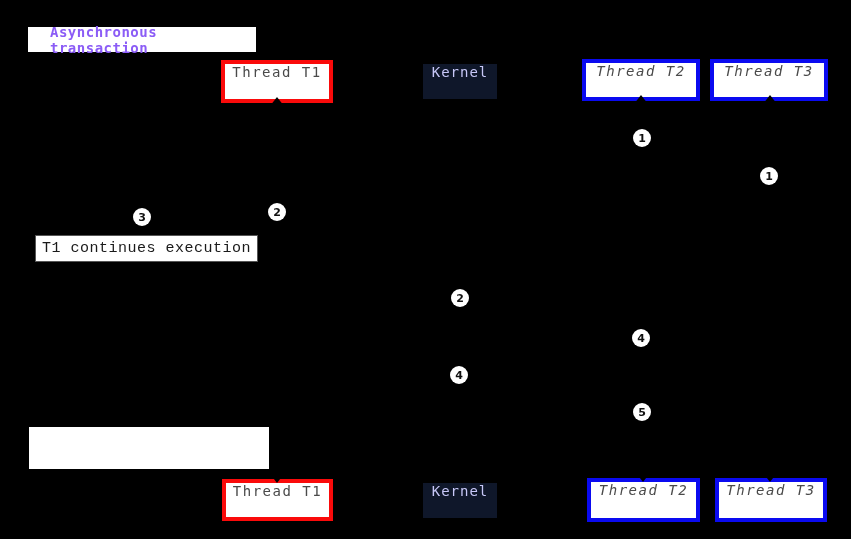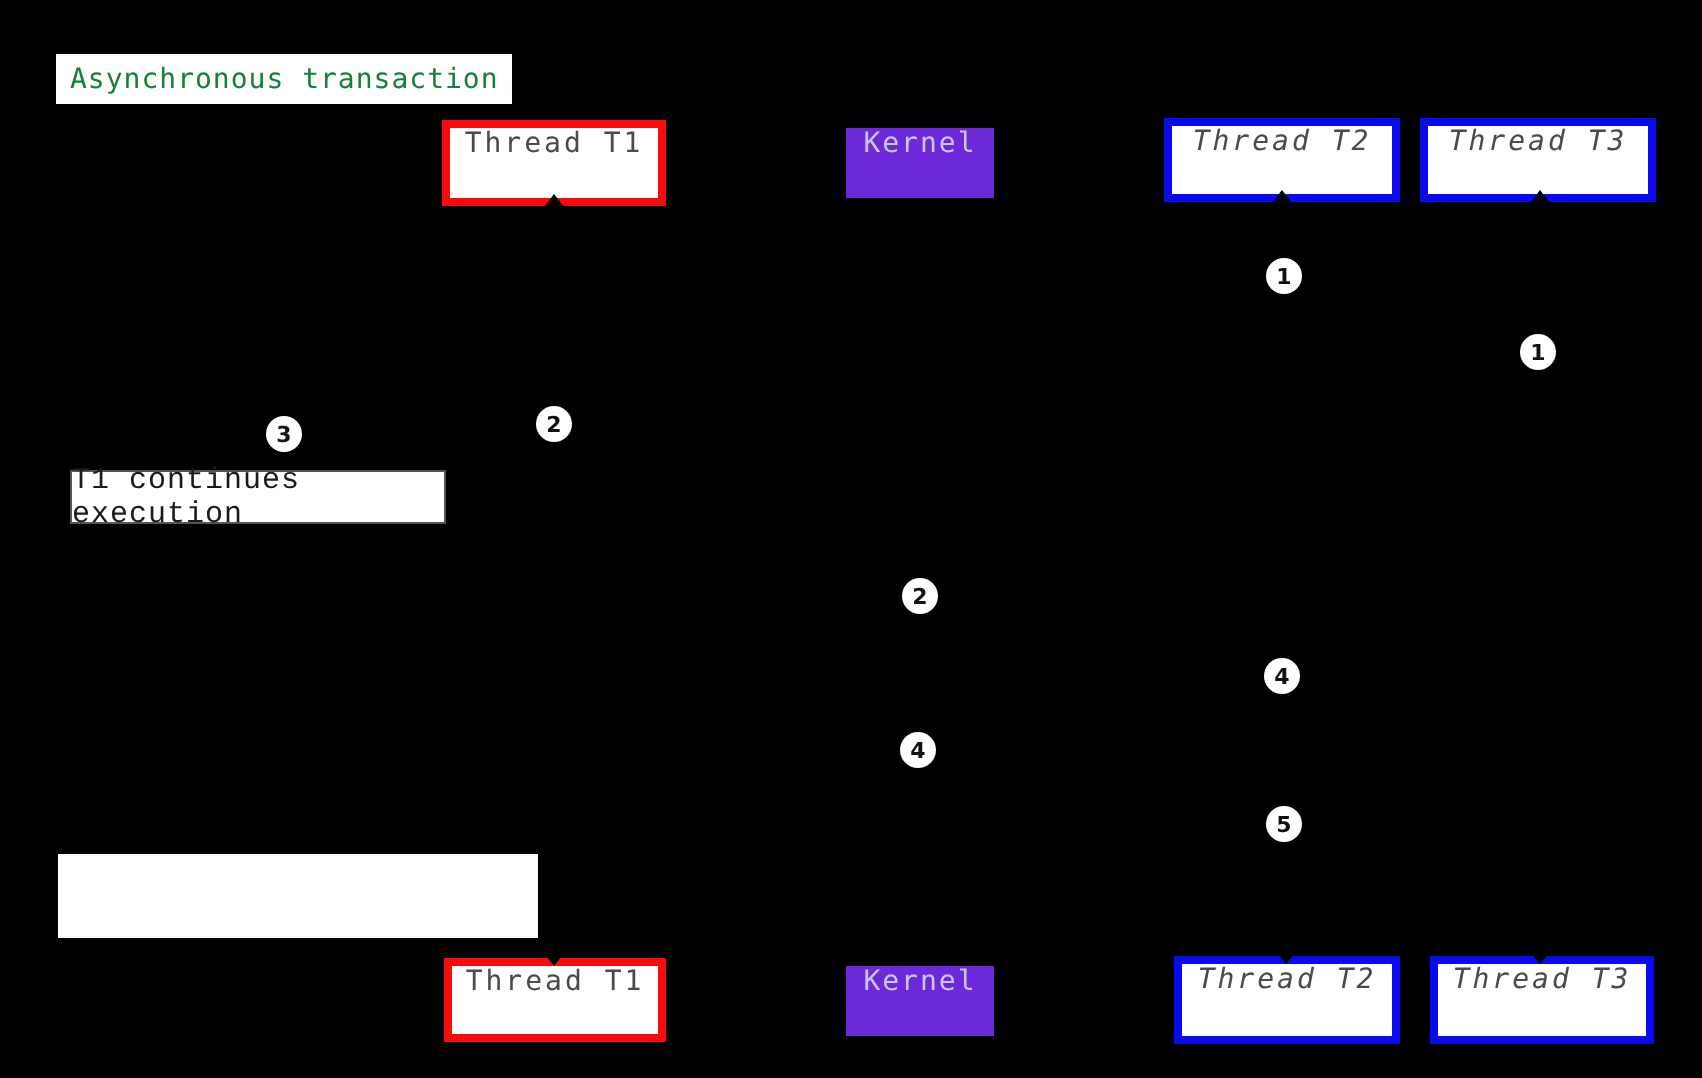--- a/index.html
+++ b/index.html
@@ -3,33 +3,33 @@
 <meta charset="utf-8">
 <style>
   html, body { margin:0; padding:0; background:#000; }
   #canvas {
     position:relative; width:851px; height:539px;
     background:#000; overflow:hidden;
     font-family:"DejaVu Sans Mono", monospace;
   }
   .title-box {
     position:absolute; left:28px; top:27px; width:228px; height:25px;
-    background:#fff; color:#15803d;
-    font-weight:normal; font-size:14px; letter-spacing:0.5px;
-    display:flex; align-items:center; padding-left:7px; box-sizing:border-box;
+    background:#fff; color:#8b5cf6;
+    font-weight:bold; font-size:14px; letter-spacing:0.5px;
+    display:flex; align-items:center; padding-left:22px; box-sizing:border-box;
   }
   .participant {
     position:absolute; box-sizing:border-box;
     display:flex; align-items:flex-start; justify-content:center;
     font-size:14px; letter-spacing:1.5px; color:#4a4a4a; background:#fff;
   }
   .p-red  { border:4px solid #fa0a0a; }
   .p-blue { border:4px solid #0a0af0;font-style:italic; }
   .p-kernel {
-    background:#6d28d9; color:#c8c8f8; border:none; letter-spacing:1px;
+    background:#0f172a; color:#c8c8f8; border:none; letter-spacing:1px;
   }
   
   .t1-top { left:221px; top:60px;  width:112px; height:43px; }
   .k-top  { left:423px; top:64px;  width:74px;  height:35px; }
   .t2-top { left:582px; top:59px;  width:118px; height:42px; }
   .t3-top { left:710px; top:59px;  width:118px; height:42px; }
   
   .t1-bot { left:222px; top:479px; width:111px; height:42px; }
   .k-bot  { left:423px; top:483px; width:74px;  height:35px; }
   .t2-bot { left:587px; top:478px; width:113px; height:44px; }
@@ -40,21 +40,21 @@
   .notch.up   { border-bottom:9px solid #000; }
   .notch.down { border-top:9px solid #000; }
 
   .badge {
     position:absolute; width:18px; height:18px; border-radius:50%;
     background:#fff; color:#111;
     font-family:"DejaVu Sans", sans-serif; font-weight:bold; font-size:11px;
     display:flex; align-items:center; justify-content:center; z-index:6;
   }
   .note {
-    position:absolute; left:35px; top:235px; width:188px; height:27px;
+    position:absolute; left:35px; top:235px; width:223px; height:27px;
     background:#fff; border:1px solid #555; box-sizing:border-box;
     color:#1a1a1a; font-family:"Liberation Mono", monospace; font-size:15px;
     letter-spacing:0.5px;
     display:flex; align-items:center; justify-content:center;
   }
   .blank-note {
     position:absolute; left:29px; top:427px; width:240px; height:42px;
     background:#fff;
   }
 </style>

